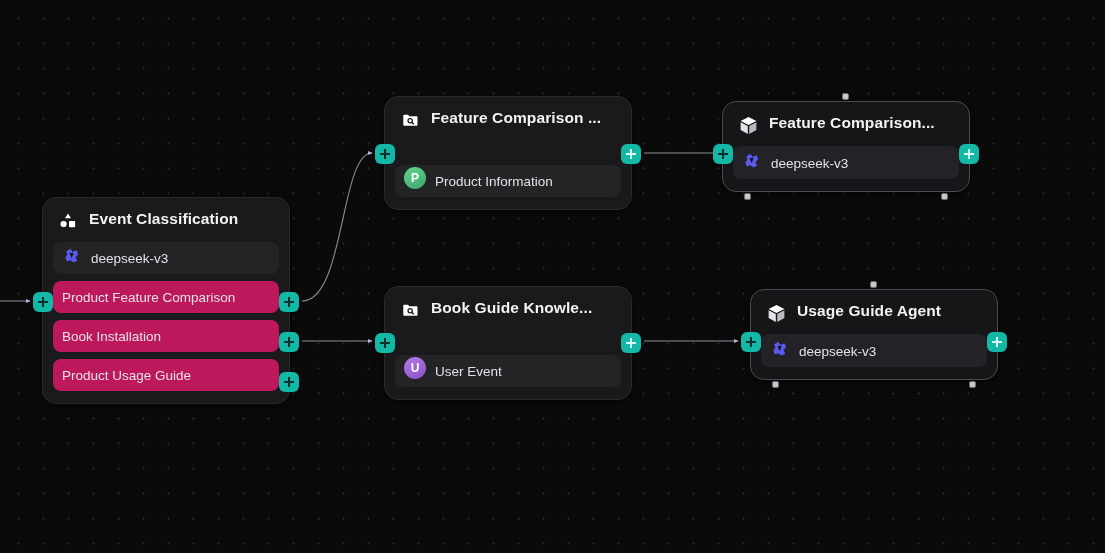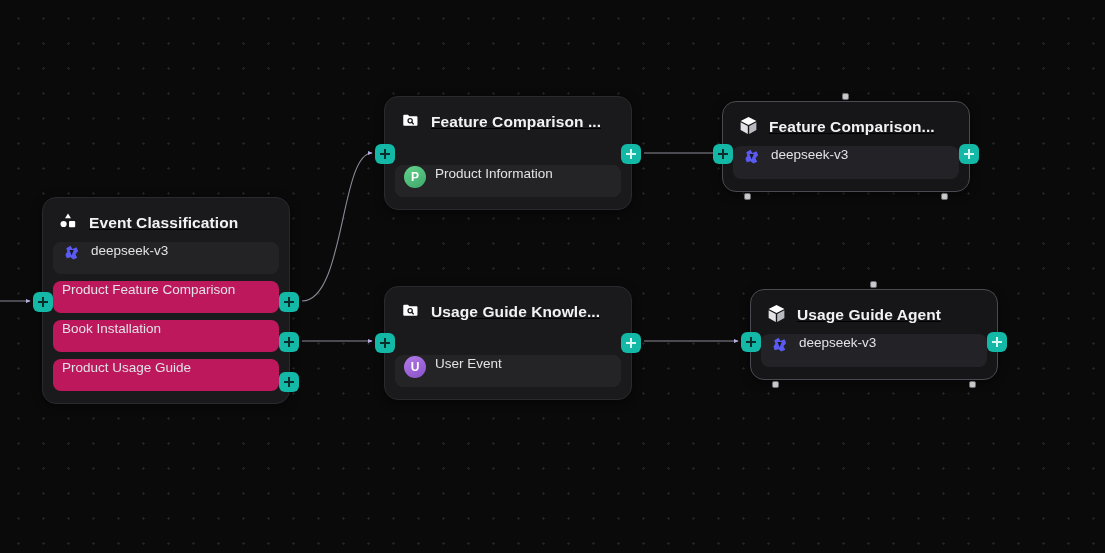--- a/index.html
+++ b/index.html
@@ -40,24 +40,23 @@
     border: 1px solid #2a2a2e;
     box-shadow: 0 2px 10px rgba(0,0,0,.55);
   }
   .node.selected {
     border-color: #4a4a52;
     background: #161618;
   }
 
   .node-head {
     display: flex;
-    align-items: flex-end;
+    align-items: flex-start;
     gap: 10px;
     padding: 12px 14px 10px 14px;
-    text-decoration: underline;
   }
   .node-title {
     color: #f2f2f4;
     font-size: 15.5px;
     font-weight: 700;
     letter-spacing: .1px;
     white-space: nowrap;
     overflow: hidden;
   }
   .node-icon {
@@ -65,26 +64,26 @@
     display: flex; align-items: center; justify-content: center;
     flex: none;
   }
   .node-icon svg { display: block; }
 
   .node-body { padding: 0 10px 12px 10px; }
 
   
   .row {
     display: flex;
-    align-items: flex-start;
+    align-items: flex-end;
     gap: 9px;
     height: 32px;
     border-radius: 8px;
     background: #242427;
-    padding: 1px 9px;
+    padding: 8px 9px;
     margin-bottom: 7px;
     position: relative;
   }
   .row:last-child { margin-bottom: 0; }
   .row-label {
     color: #e2e2e6;
     font-size: 13.5px;
     white-space: nowrap;
     overflow: hidden;
   }
@@ -220,21 +219,21 @@
 
   <div class="node" style="left:384px; top:286px; width:248px;">
     <div class="node-head">
       <span class="node-icon">
         <svg width="17" height="17" viewBox="0 0 20 20">
           <path d="M1.5 4.5 a1.2 1.2 0 0 1 1.2-1.2 H7 l1.6 1.8 H17 a1.2 1.2 0 0 1 1.2 1.2 V15 a1.2 1.2 0 0 1 -1.2 1.2 H2.7 A1.2 1.2 0 0 1 1.5 15 Z" fill="#ffffff"></path>
           <circle cx="9.6" cy="10.2" r="2.5" fill="none" stroke="#1a1a1c" stroke-width="1.5"></circle>
           <line x1="11.5" y1="12.1" x2="13.4" y2="14" stroke="#1a1a1c" stroke-width="1.6" stroke-linecap="round"></line>
         </svg>
       </span>
-      <span class="node-title">Usage Guide Knowle...</span>
+      <span class="node-title">Book Guide Knowle...</span>
     </div>
     <div class="node-body" style="padding-top:24px;">
       <div class="row">
         <span class="badge purple">U</span>
         <span class="row-label">User Event</span>
       </div>
     </div>
 
     <div class="plus" style="left:-10px; top:46px;"></div>
     <div class="plus light" style="right:-10px; top:46px;"></div>

